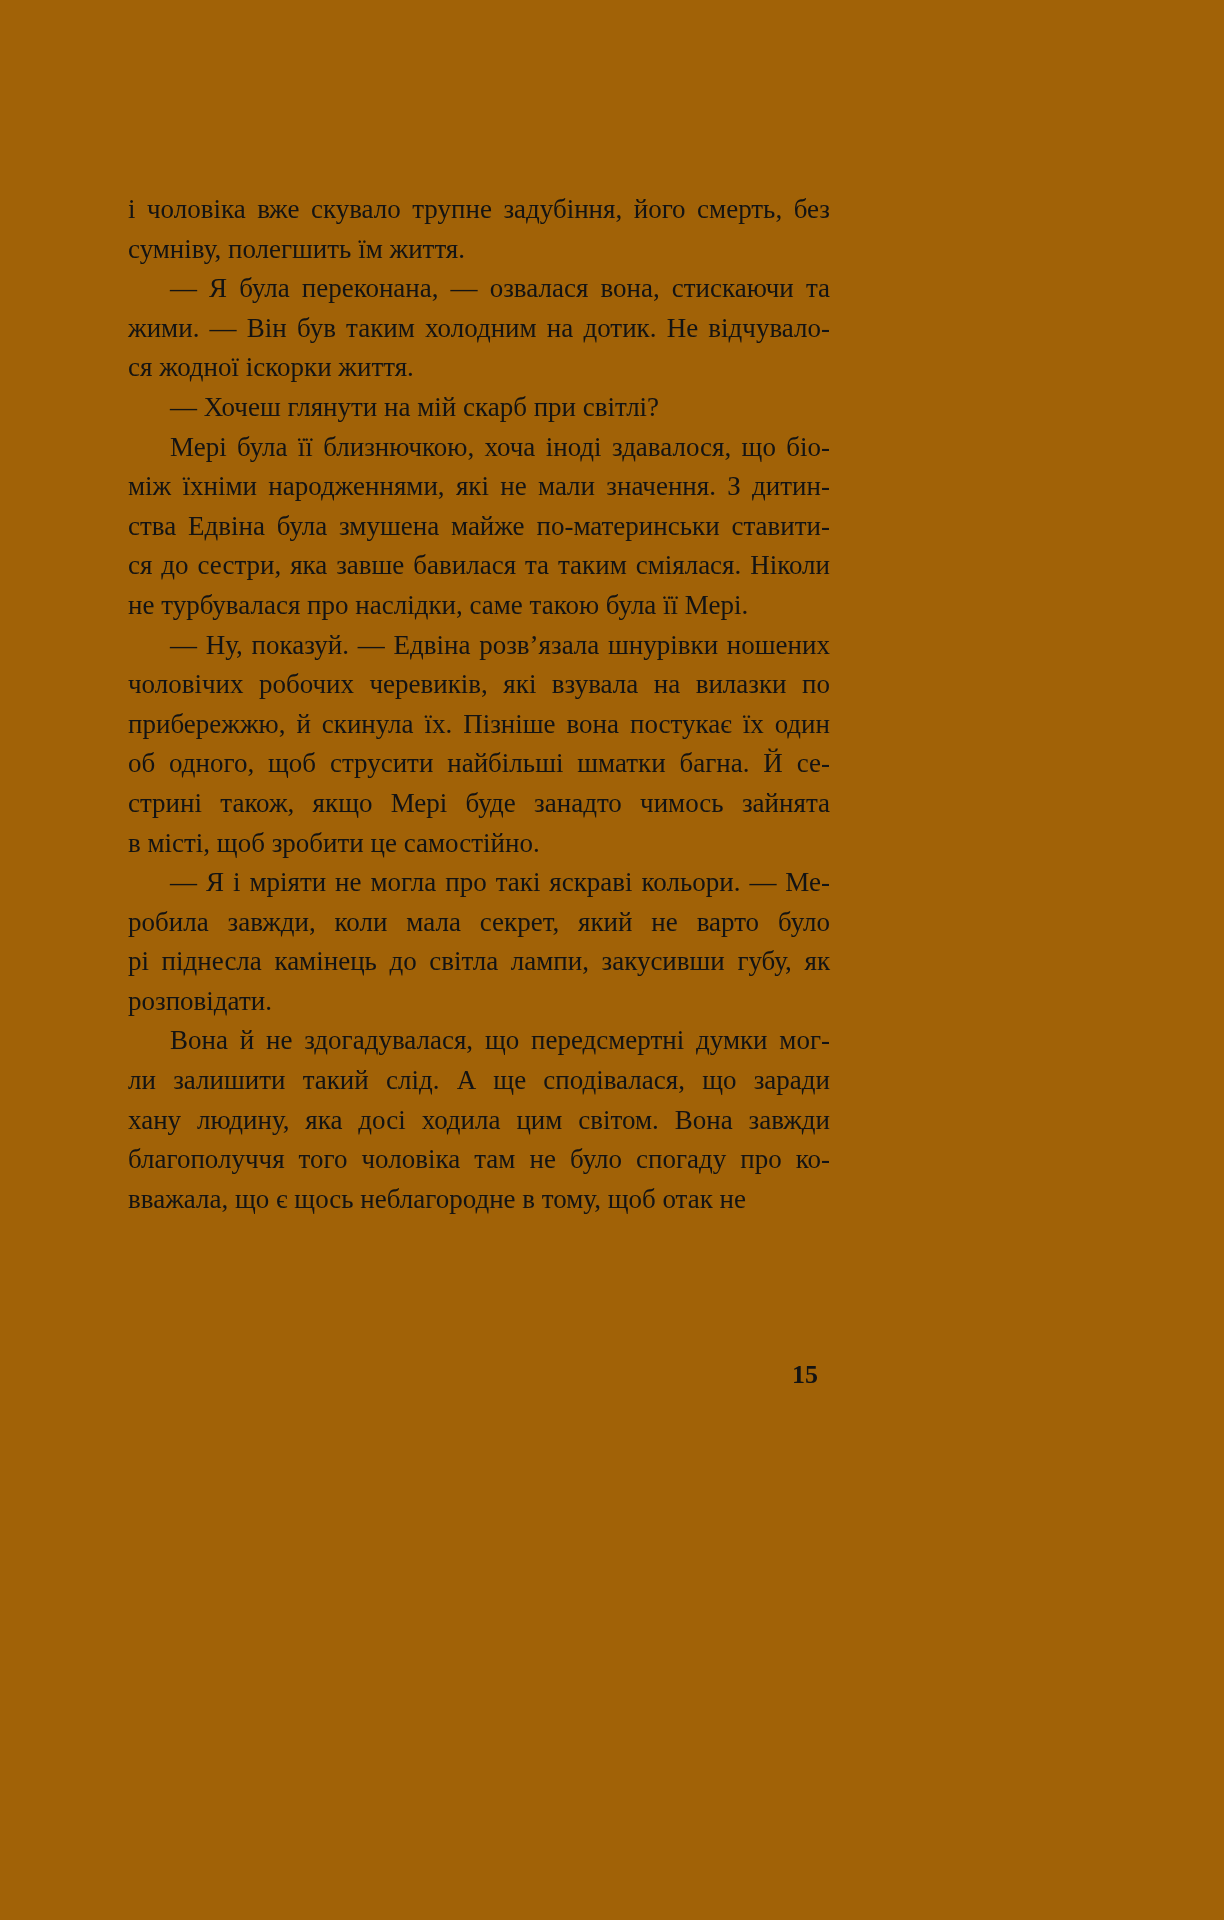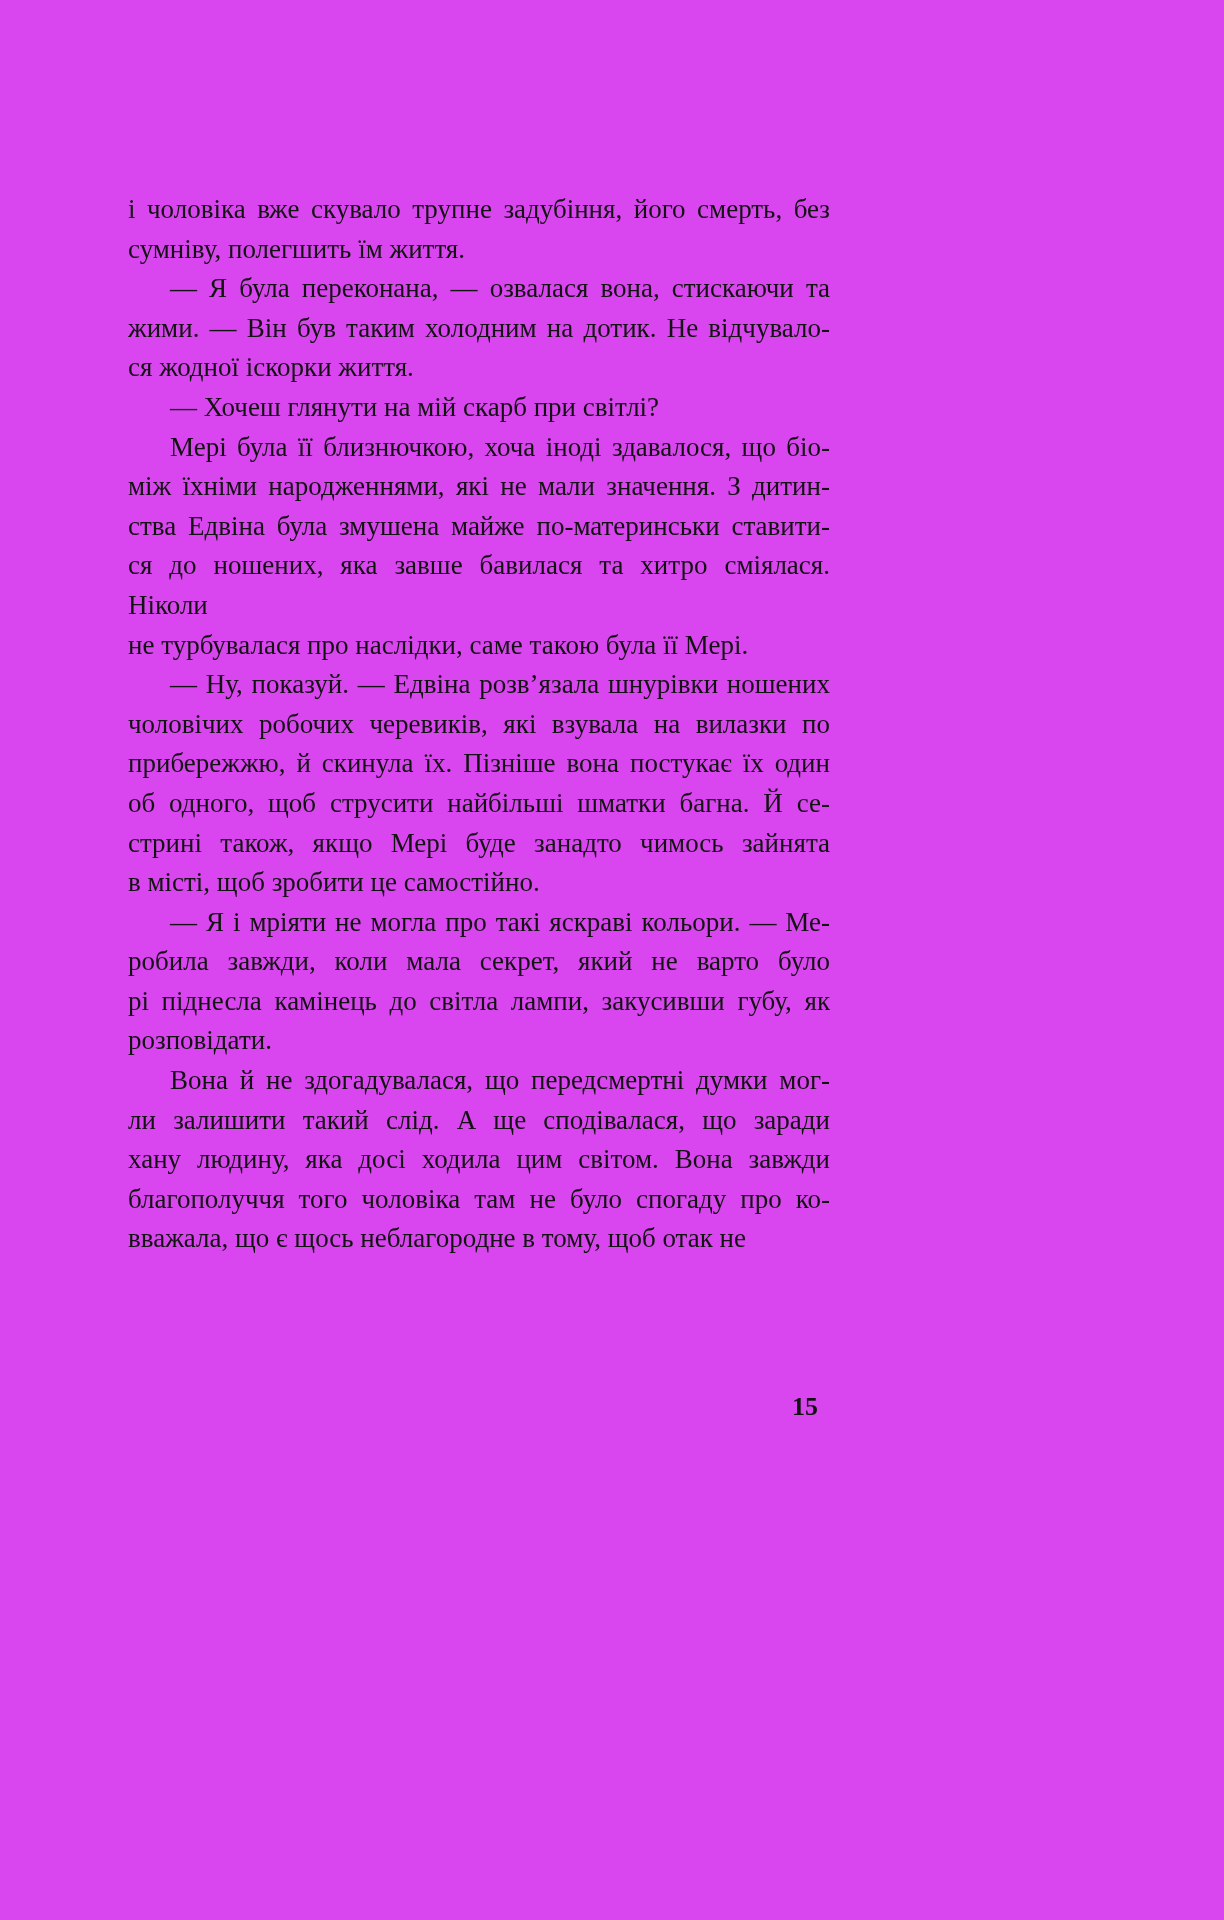--- a/index.html
+++ b/index.html
@@ -4,21 +4,21 @@
 <style>
   html, body {
     margin: 0;
     padding: 0;
     background: #ffffff;
   }
   .book-page {
     position: relative;
     width: 1224px;
     height: 1920px;
-    background: #d946ef;
+    background: #a16207;
     font-family: "Liberation Serif", "DejaVu Serif", serif;
     color: #131313;
     overflow: hidden;
   }
   .text-block {
     position: absolute;
     left: 128px;
     top: 190px;
     width: 702px;
     font-size: 27px;
@@ -40,21 +40,21 @@
   .line.last {
     text-align: left;
     text-align-last: left;
   }
   .line.indent {
     text-indent: 42px;
   }
   .page-number {
     position: absolute;
     left: 128px;
-    top: 1392px;
+    top: 1360px;
     width: 690px;
     text-align: right;
     font-size: 26px;
     font-weight: 700;
     color: #131313;
   }
 </style>
 </head>
 <body>
 
@@ -69,21 +69,21 @@
         <div class="line full">жими. — Він був таким холодним на дотик. Не відчувало-</div>
         <div class="line last">ся жодної іскорки життя.</div>
       </div>
       <div class="paragraph">
         <div class="line last indent">— Хочеш глянути на мій скарб при світлі?</div>
       </div>
       <div class="paragraph">
         <div class="line full indent">Мері була її близнючкою, хоча іноді здавалося, що біо-</div>
         <div class="line full">між їхніми народженнями, які не мали значення. З дитин-</div>
         <div class="line full">ства Едвіна була змушена майже по-материнськи ставити-</div>
-        <div class="line full">ся до ношених, яка завше бавилася та хитро сміялася. Ніколи</div>
+        <div class="line full">ся до сестри, яка завше бавилася та таким сміялася. Ніколи</div>
         <div class="line last">не турбувалася про наслідки, саме такою була її Мері.</div>
       </div>
       <div class="paragraph">
         <div class="line full indent">— Ну, показуй. — Едвіна розв’язала шнурівки ношених</div>
         <div class="line full">чоловічих робочих черевиків, які взувала на вилазки по</div>
         <div class="line full">прибережжю, й скинула їх. Пізніше вона постукає їх один</div>
         <div class="line full">об одного, щоб струсити найбільші шматки багна. Й се-</div>
         <div class="line full">стрині також, якщо Мері буде занадто чимось зайнята</div>
         <div class="line last">в місті, щоб зробити це самостійно.</div>
       </div>

